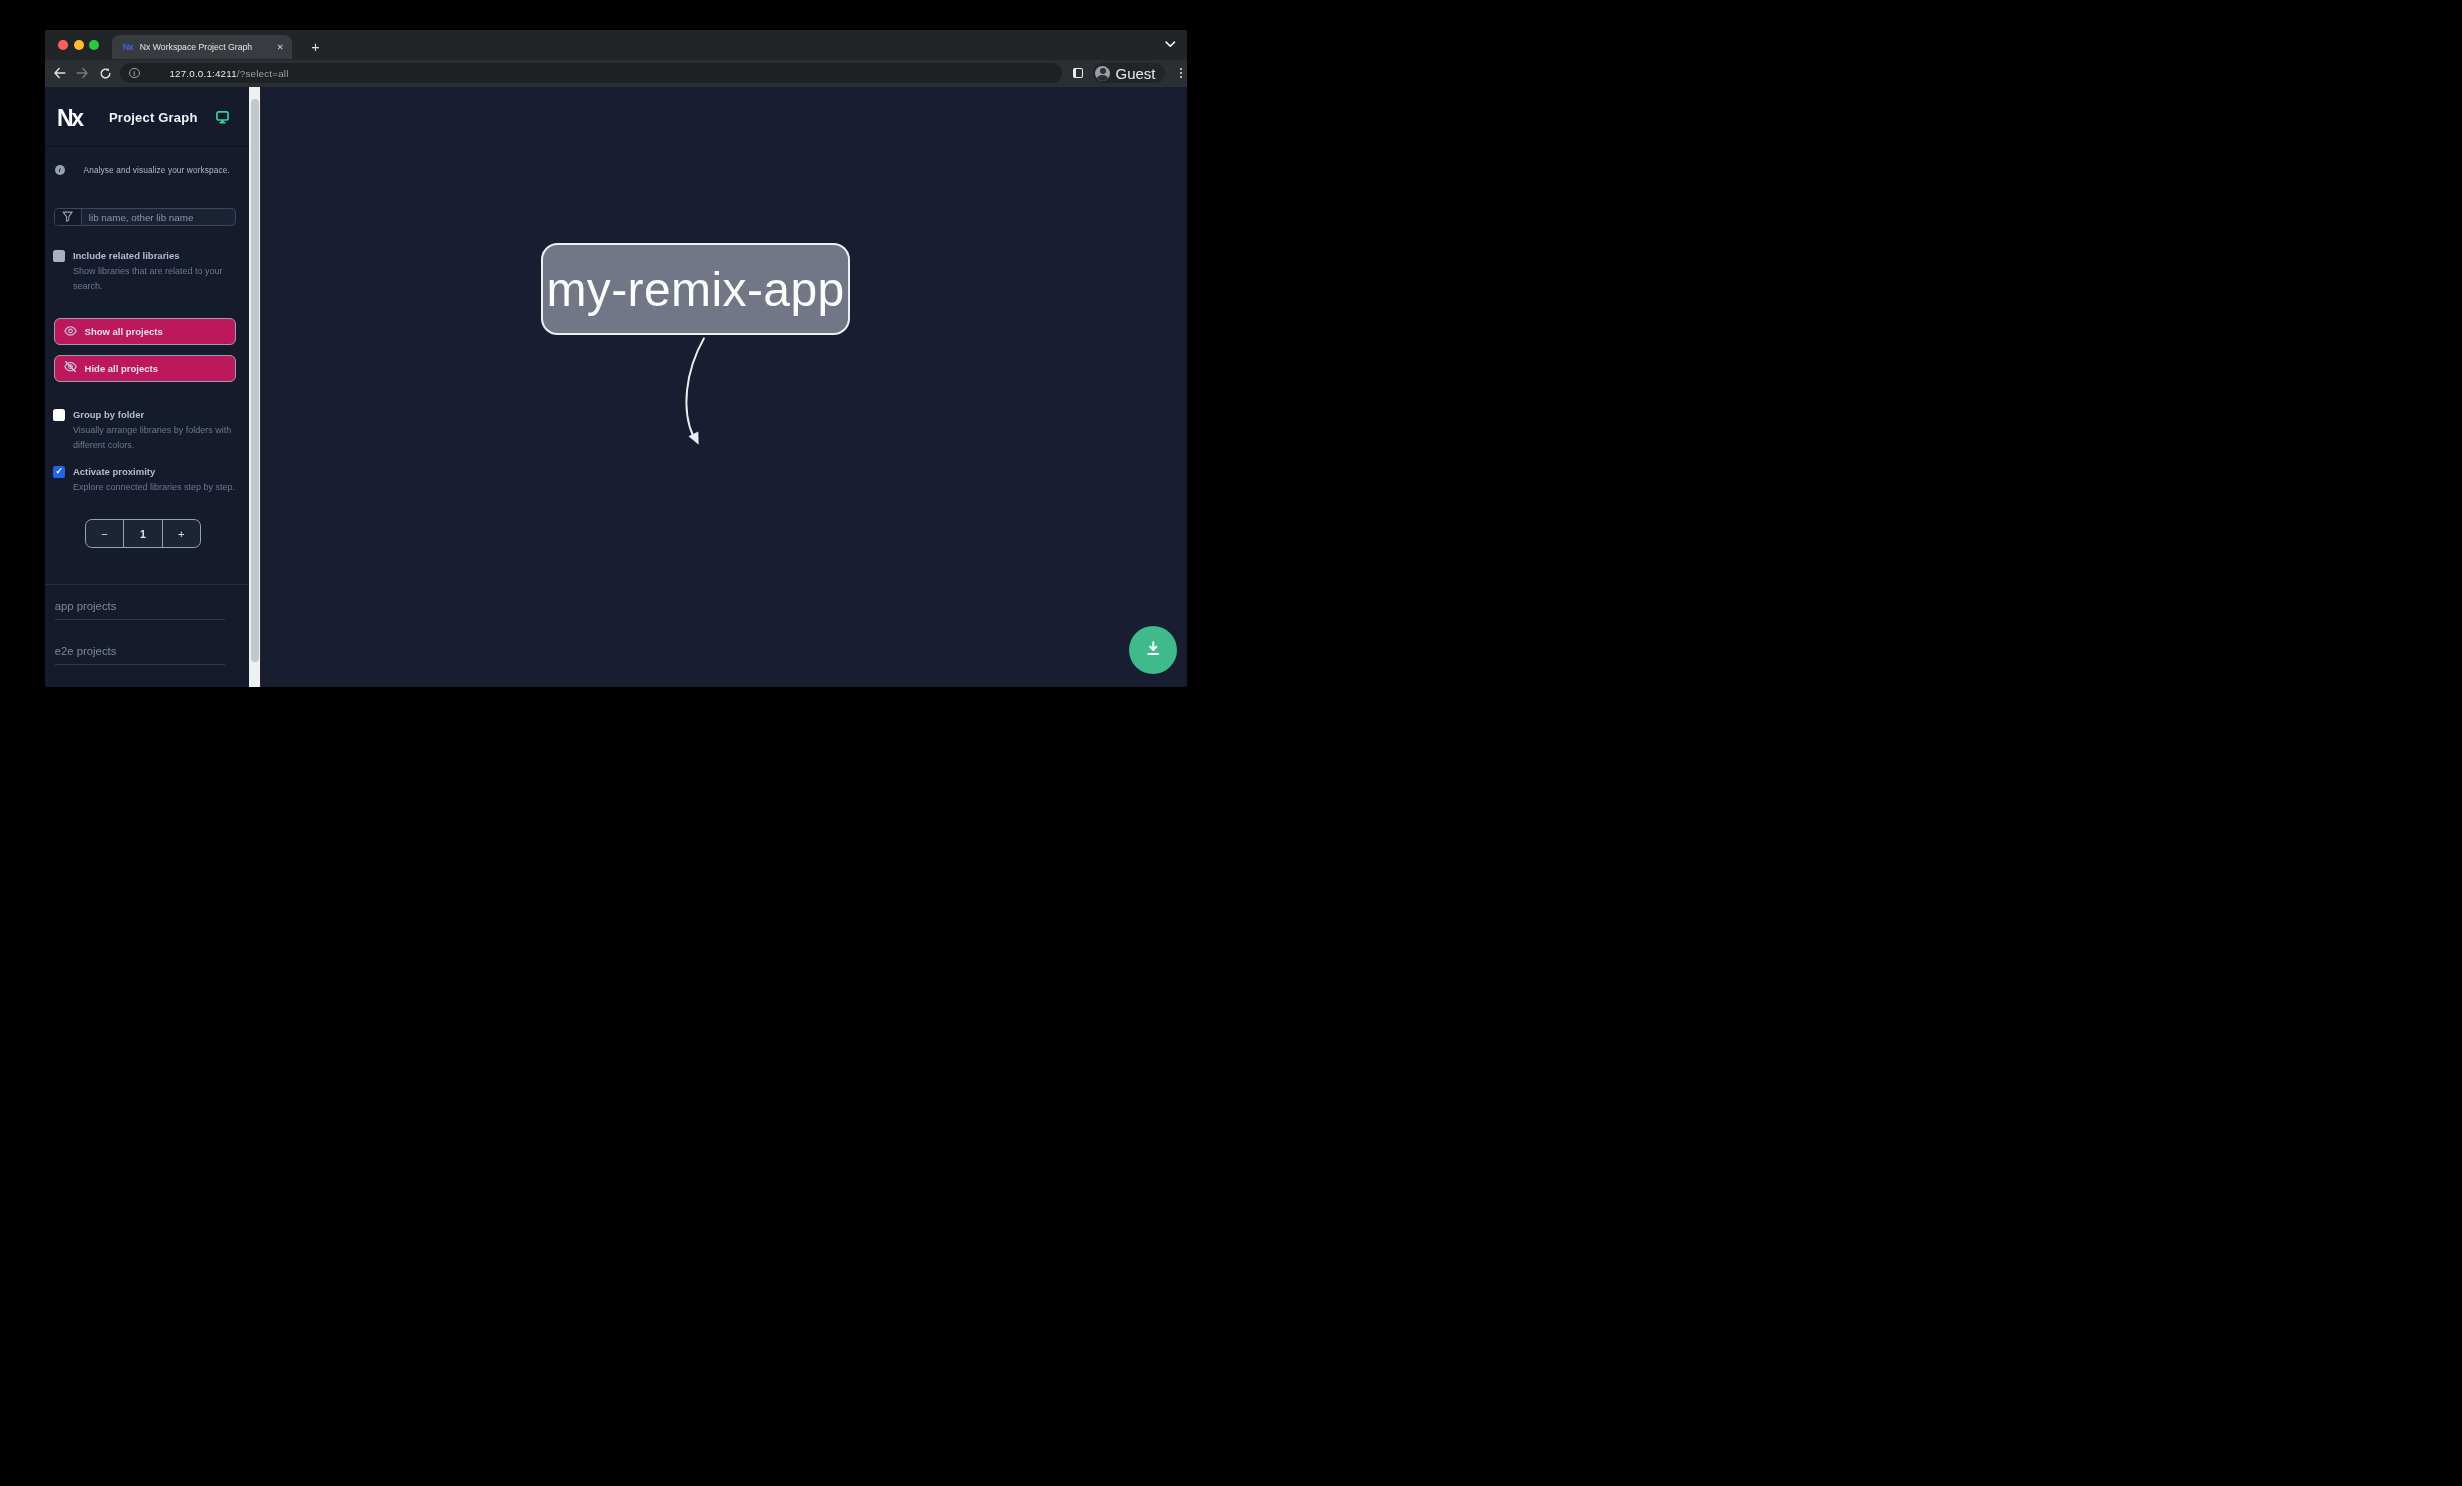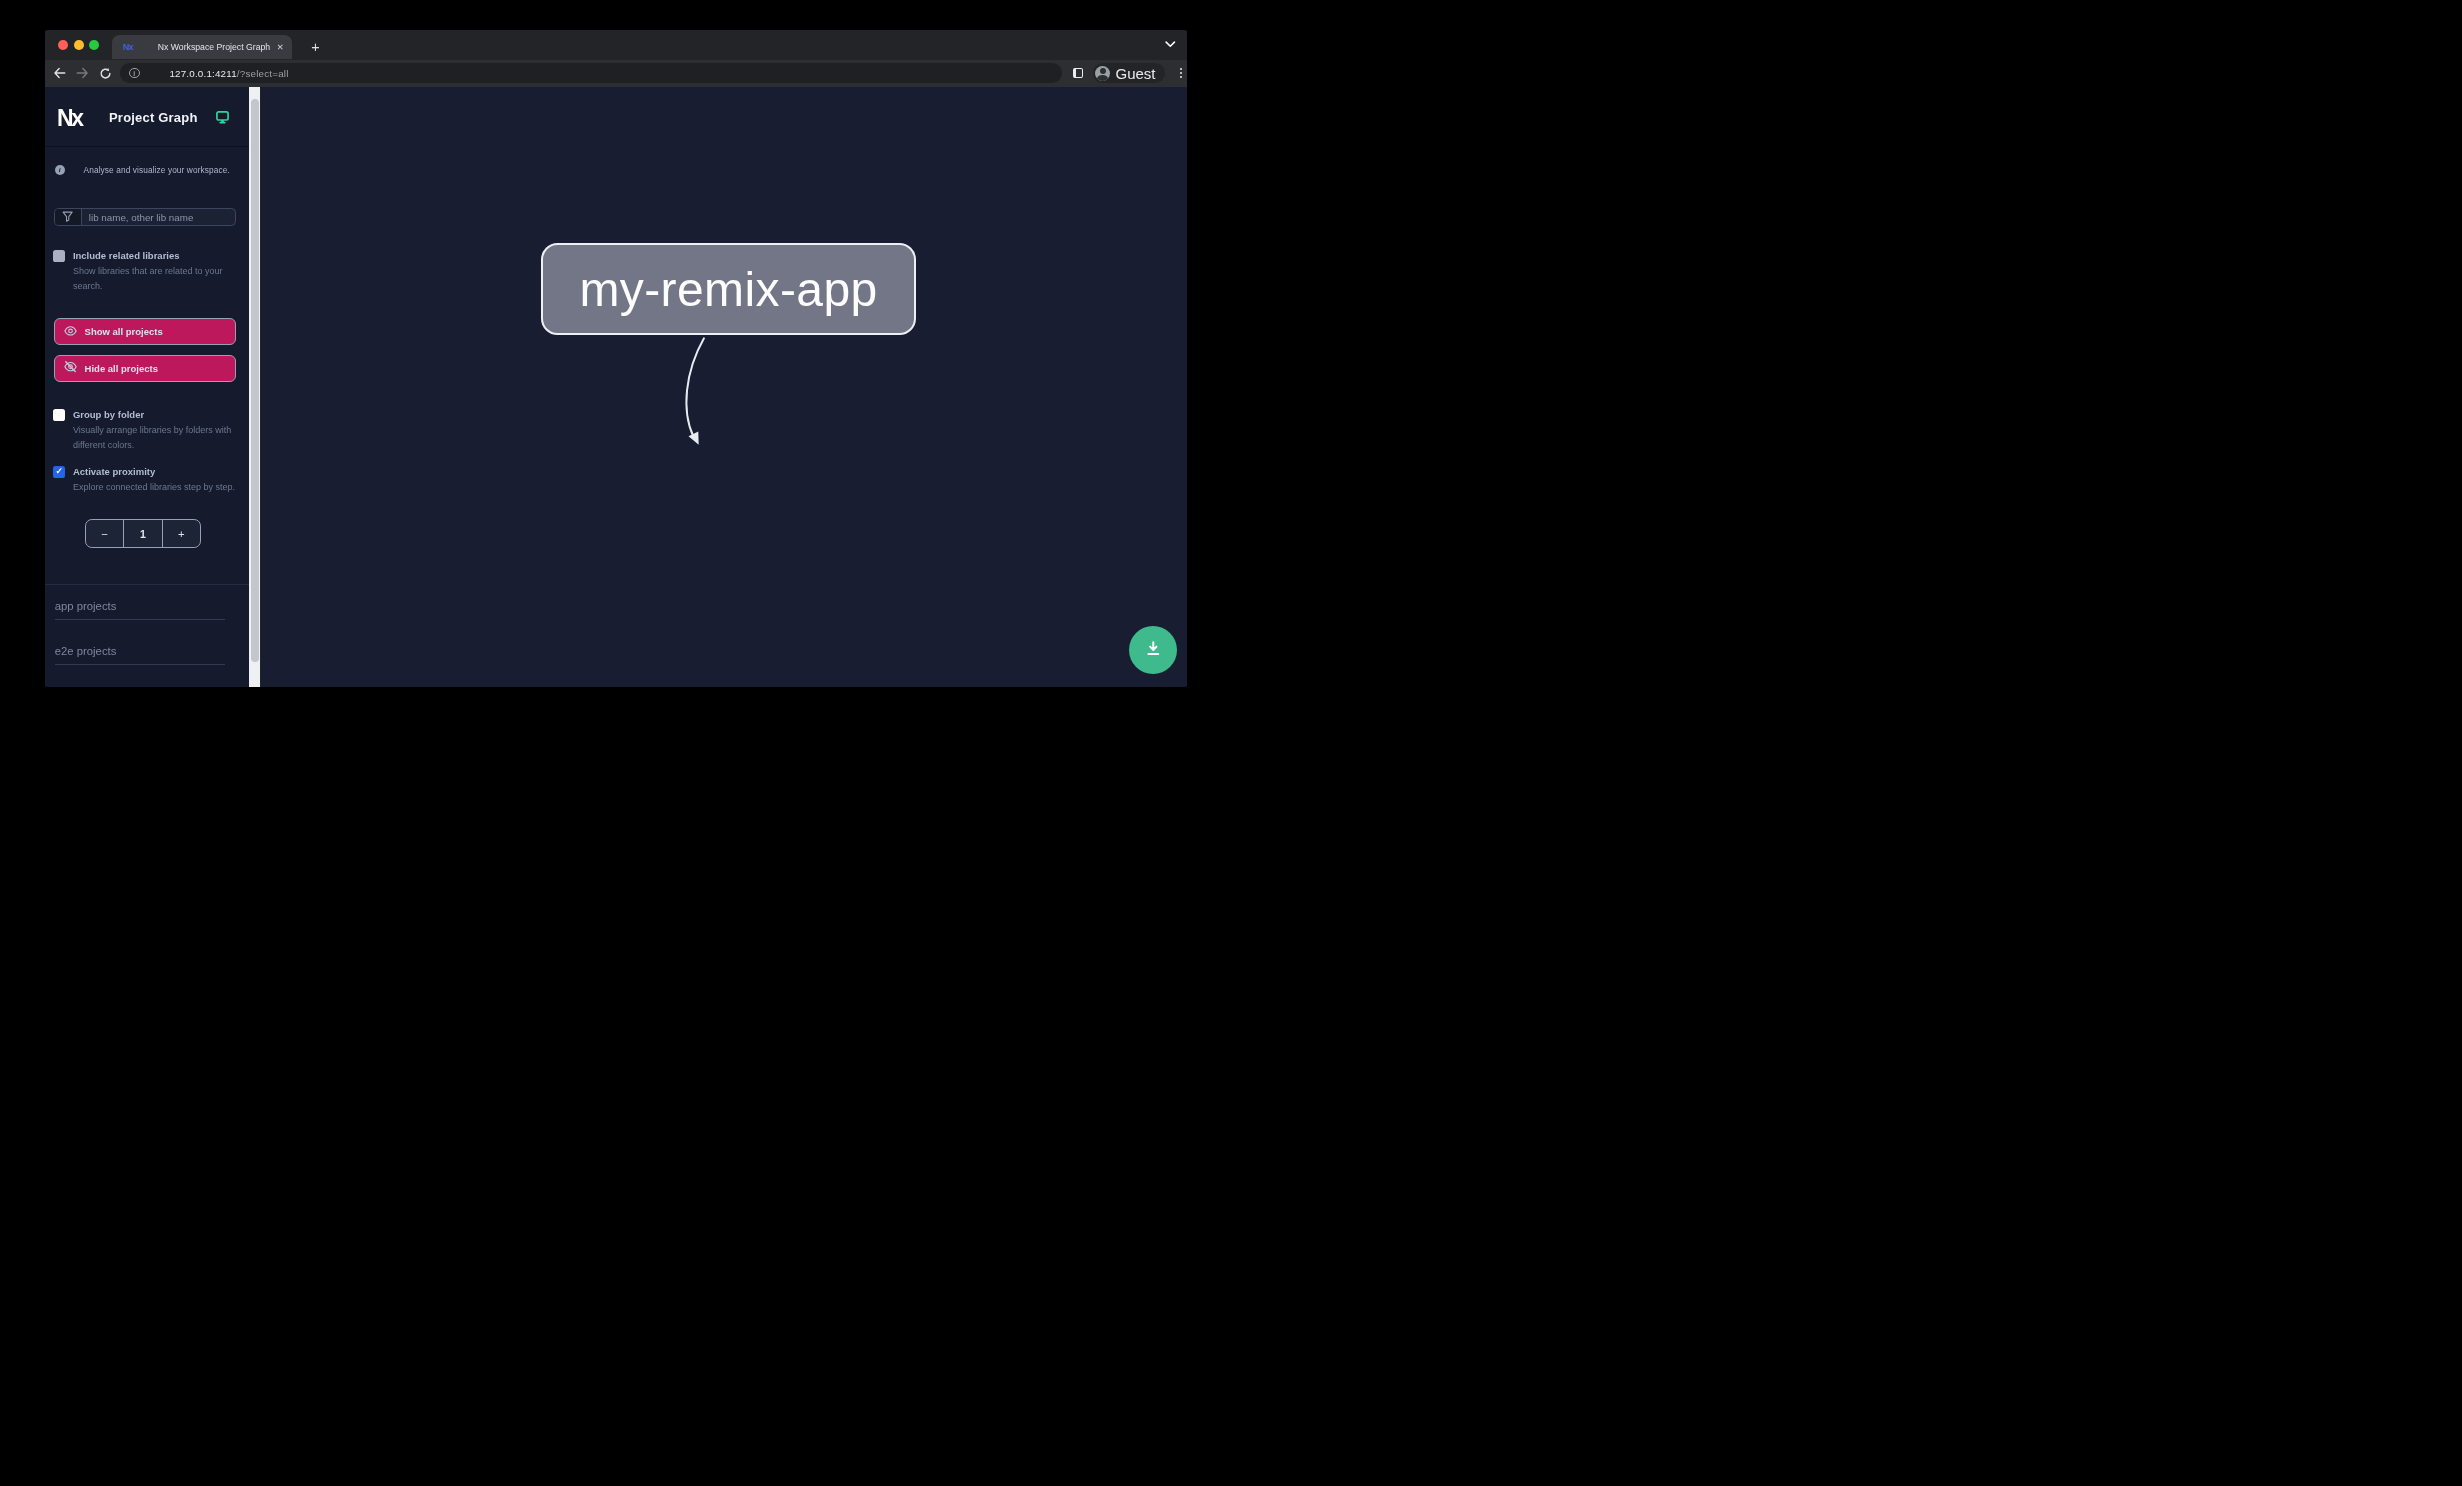--- a/index.html
+++ b/index.html
@@ -14,21 +14,21 @@
   .tabstrip { position:absolute; left:0; top:0; width:100%; height:29.5px; background:#232428; }
   .traffic { position:absolute; top:9.8px; width:9.8px; height:9.8px; border-radius:50%; }
   .t-red   { left:13px;  background:#ff5f57; }
   .t-yel   { left:29px;  background:#febc2e; }
   .t-grn   { left:44px;background:#28c840; }
   .tab { position:absolute; left:67px; top:5.3px; width:180px; height:24px;
          background:#3a3b40; border-radius:7.6px 7.6px 0 0; display:flex; align-items:center; }
   .tab-favicon { margin-left:9.8px; width:12px; height:12px; display:flex; align-items:center;
                  justify-content:center; font-weight:800; font-size:9px; color:#3e63dd;
                  letter-spacing:-0.8px; }
-  .tab-title { margin-left:24px; font-size:8.7px; color:#e3e5e8; white-space:nowrap;
+  .tab-title { margin-left:6px; font-size:8.7px; color:#e3e5e8; white-space:nowrap;
                overflow:hidden; flex:1; }
   .tab-close { margin:0 8.3px 0 4.5px; font-size:8.3px; color:#cdd0d3; cursor:default; }
   .newtab-btn { position:absolute; left:260px; top:6px; width:21px; height:21px;
                 color:#dfe1e5; font-size:14.4px; font-weight:300; display:flex;
                 align-items:center; justify-content:center; }
   .tabstrip-chevron { position:absolute; right:9px; top:8.3px; color:#fff; font-size:9.8px;
                       width:15px; text-align:center; }
 
   
   .toolbar { position:absolute; left:0; top:29.5px; width:100%; height:28px; background:#2d2e32;
@@ -117,21 +117,21 @@
   
   .sb-scroll { position:absolute; left:204px; top:0; width:11.3px; height:100%; background:#eef0f4; }
   .sb-thumb  { position:absolute; left:1.5px; top:12px; width:8.3px; height:563px;
                border-radius:4.5px; background:#c3c6cd; }
 
   
   .canvas { position:absolute; left:216px; top:0; width:926px; height:100%; background:#181d31; }
   .node { position:absolute; background:#737687; border:2.6px solid #edeff5; border-radius:16.6px;
           display:flex; align-items:center; justify-content:center; color:#fdfdfe;
           font-size:48px; letter-spacing:0.4px; white-space:nowrap; }
-  .node-1 { left:280px; top:156px; width:375px; height:92px;text-align:right; }
+  .node-1 { left:280px; top:156px; width:309px; height:92px;text-align:right; }
   .node-2 { left:333px; top:365px; width:269px; height:95px; }
   .edge-svg { position:absolute; left:0; top:0; pointer-events:none; }
 
   .fab { position:absolute; left:868px; top:539px; width:48px; height:48px; border-radius:50%;
          background:#3eba8c; display:flex; align-items:center; justify-content:center; }
 </style>
 </head>
 <body>
 
 <div class="window">

